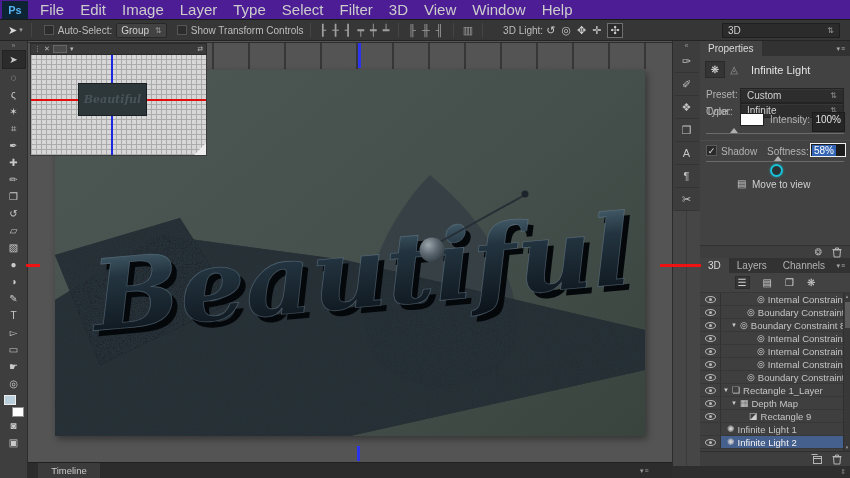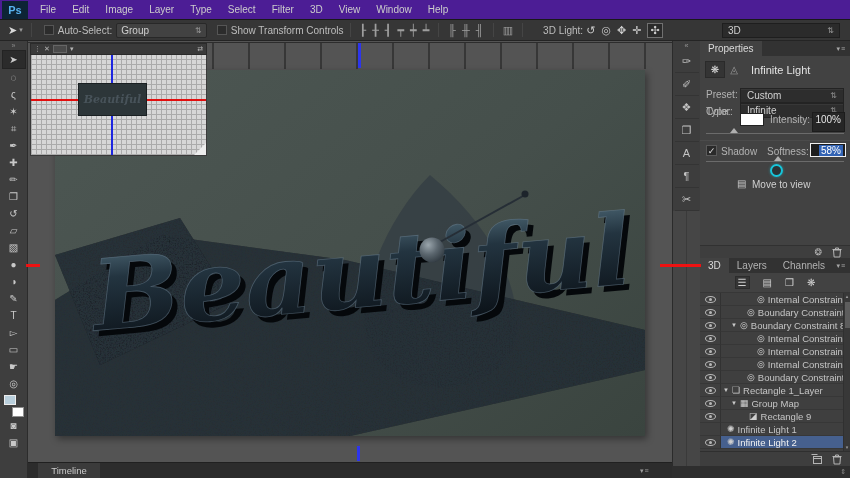--- a/index.html
+++ b/index.html
@@ -5,32 +5,32 @@
   * { box-sizing: border-box; margin: 0; padding: 0; }
   html,body { width:850px; height:478px; overflow:hidden; }
   body { position:relative; background:#545454; font-family:"Liberation Sans",sans-serif;
          -webkit-font-smoothing:antialiased; }
 
   
   .menubar { position:absolute; left:0; top:0; width:850px; height:20px; background:#4c1d95;
              border-bottom:1px solid #191919; display:flex; align-items:center; z-index:40; }
   .ps-logo { width:26px; height:18px; margin:1px 4px 1px 2px; background:#0d2435; color:#58b2ef;
              font-size:11px; font-weight:bold; display:flex; align-items:center; justify-content:center; }
-  .menu-item { font-size:10px; color:#cccccc; padding:0 8px; line-height:20px; cursor:default; }
+  .menu-item { font-size:15px; color:#cccccc; padding:0 8px; line-height:20px; cursor:default; }
 
   
   .optionsbar { position:absolute; left:0; top:20px; width:850px; height:21px; background:#363636;
                 border-bottom:1px solid #242424; display:flex; align-items:center; font-size:10px;
                 color:#bdbdbd; z-index:40; }
   .opt-sep { width:1px; height:14px; background:#2a2a2a; border-right:1px solid #454545; margin:0 6px; }
   .tool-glyph { font-size:11px; color:#d8d8d8; margin-left:8px; }
   .mini-arrow { font-size:7px; color:#9a9a9a; margin:0 2px; }
   .checkbox { width:10px; height:10px; background:#2c2c2c; border:1px solid #555; margin:0 4px 0 6px; }
   .dd { background:#424242; border:1px solid #282828; border-radius:2px; height:15px; display:flex;
-        align-items:center; padding:0 4px; margin:0 4px; color:#cfcfcf;gap:40px; }
+        align-items:center; padding:0 4px; margin:0 4px; color:#cfcfcf; }
   .dd .ud { font-size:8px; color:#9a9a9a; margin-left:6px; }
   .icon-grp { display:flex; align-items:center; }
   .bar-ico { font-size:11px; color:#9e9e9e; margin:0 3px; }
   .mode-ico { font-size:11px; color:#cdcdcd; margin:0 3px; }
   .mode-ico.sel { background:#2a2a2a; border:1px solid #707070; padding:0 2px; }
   .spacer { flex:1; }
   .ws-dd { width:118px; height:15px; background:#2b2b2b; border:1px solid #1e1e1e; display:flex;
            align-items:center; padding:0 5px; margin-right:10px; color:#cfcfcf; }
 
   
@@ -104,21 +104,21 @@
   .intensity { position:absolute; left:112px; right:5px; top:56px; height:20px; background:#262626;
                border:1px solid #1c1c1c; font-size:10px; color:#e4e4e4; text-align:right; padding:1px 3px 0 0; }
   .slider { position:absolute; left:6px; right:6px; height:1px; background:#6b6b6b; }
   .thumb { position:absolute; top:-5px; width:0; height:0; border-left:4px solid transparent;
            border-right:4px solid transparent; border-bottom:5px solid #b0b0b0; }
   .pdivider { position:absolute; left:0; right:0; top:84px; height:1px; background:#333; border-bottom:1px solid #4b4b4b; }
   .shadow-check { position:absolute; left:6px; top:89px; width:11px; height:11px; background:#2a2a2a;
                   border:1px solid #5a5a5a; font-size:9px; color:#e0e0e0; line-height:10px; text-align:center; }
   .soft-box { position:absolute; left:110px; right:4px; top:87px; height:14px; background:#1d1d1d;
               border:1px solid #f0f0f0; display:flex; align-items:center; }
-  .soft-sel { background:#3263b4; color:#ffffff; font-size:10px; padding:0 2px; margin-left:8px; }
+  .soft-sel { background:#3263b4; color:#ffffff; font-size:10px; padding:0 2px; margin-left:1px; }
   .ring { position:absolute; left:70px; top:108px; width:13px; height:13px; border:2px solid #17c5da;
           border-radius:50%; background:rgba(10,30,34,.4); box-shadow:0 0 3px rgba(23,197,218,.5); }
   .mtv-ico { position:absolute; left:37px; top:122px; font-size:10px; color:#c7c7c7; }
   .mtv-label { position:absolute; left:52px; top:123px; font-size:10px; color:#cfcfcf; }
   .pfooter { position:absolute; left:0; top:204px; width:150px; height:13px; background:#3e3e3e;
              border-top:1px solid #313131; display:flex; align-items:center; justify-content:flex-end; gap:10px; padding-right:8px; }
   .pf-ico { font-size:9px; color:#b5b5b5; }
 
   .p3d { position:absolute; left:0; top:217px; width:150px; height:208px; }
   .filter-row { height:20px; background:#424242; border-bottom:1px solid #373737; display:flex;
@@ -525,21 +525,21 @@
             <span>Rectangle 1_Layer</span>
           </span>
       </div>
       <div class="row3d">
         <span class="eye-cell">
             <span class="eye"></span>
           </span>
         <span class="row-content pl10">
             <span class="tri">▼</span>
             <span class="li-ico">▦</span>
-            <span>Group Map</span>
+            <span>Depth Map</span>
           </span>
       </div>
       <div class="row3d">
         <span class="eye-cell">
             <span class="eye"></span>
           </span>
         <span class="row-content pl28">
             <span class="li-ico">◪</span>
             <span>Rectangle 9</span>
           </span>

